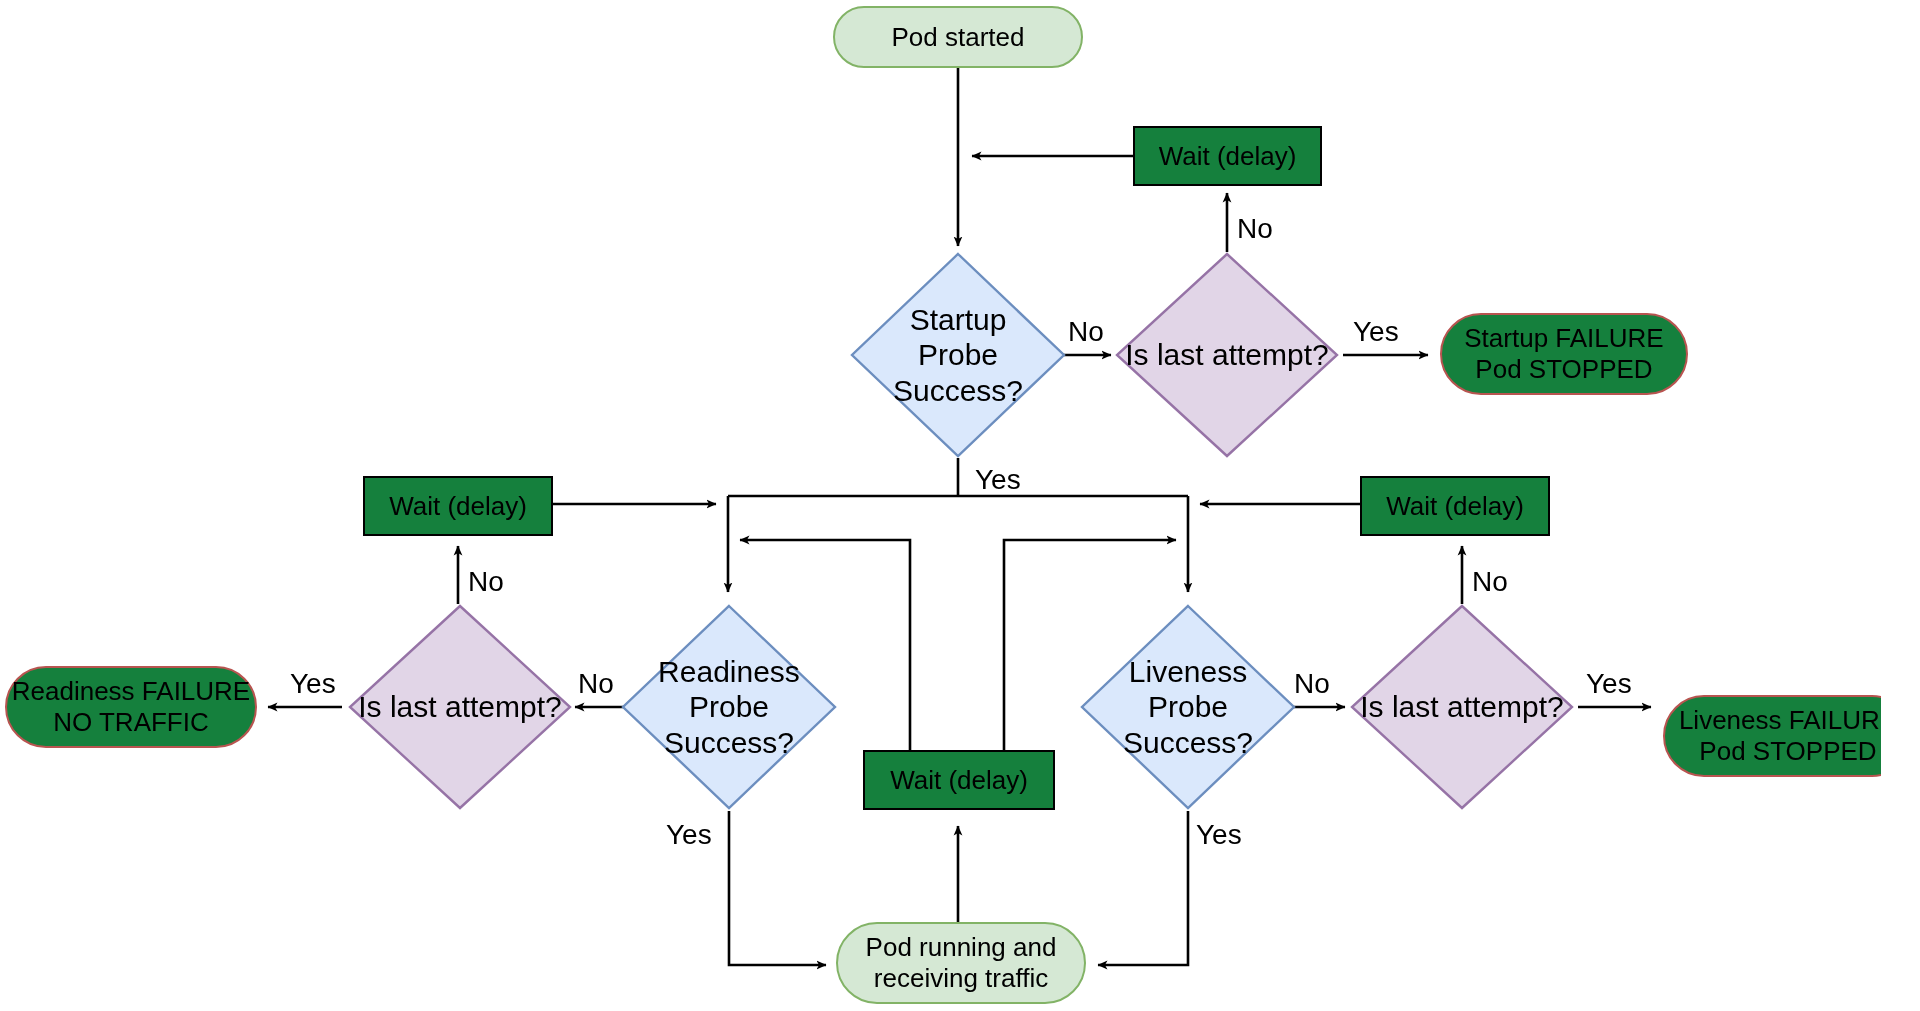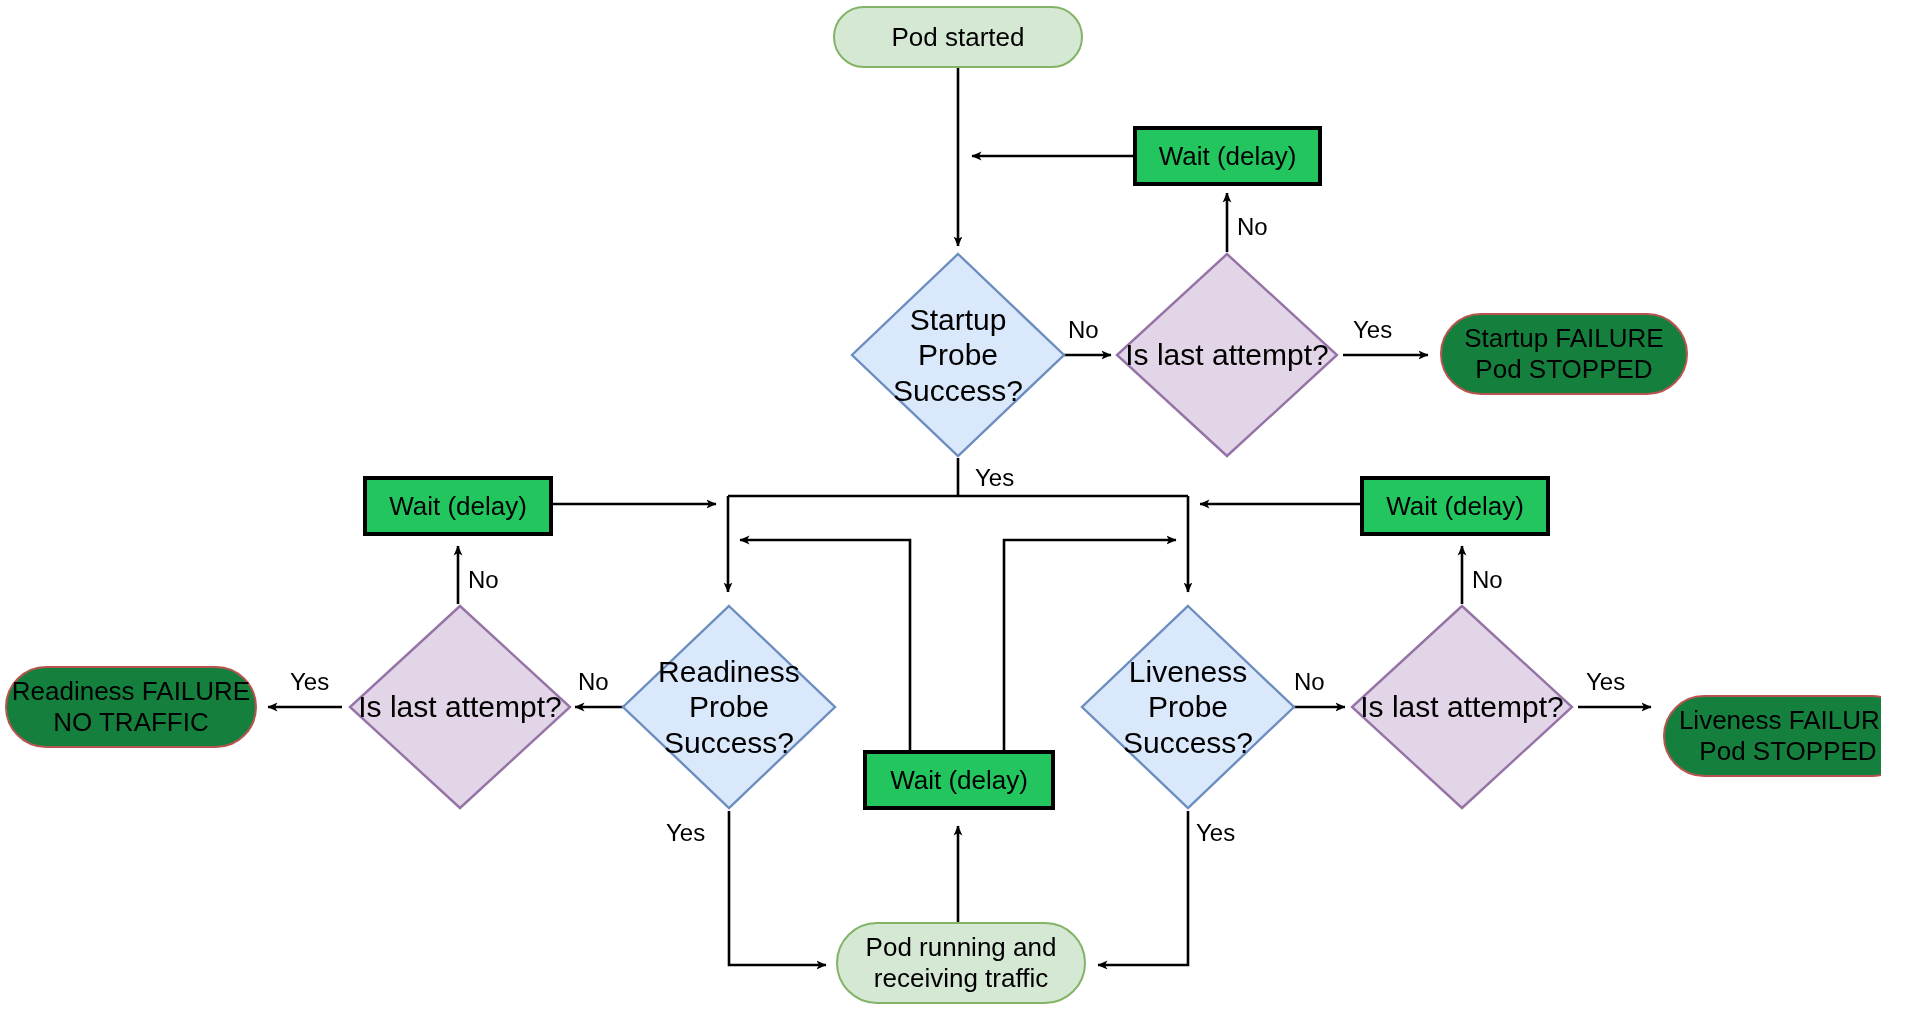--- a/index.html
+++ b/index.html
@@ -44,22 +44,22 @@
   }
   .term-green {
     background: #d5e8d4;
     border-color: #82b366;
   }
   .term-red {
     background: #15803d;
     border-color: #b85450;
   }
   .process {
-    background: #22c55e;
-    border: 4px solid #000000;
+    background: #15803d;
+    border: 2px solid #000000;
   }
   .diamond-wrap {
     position: absolute;
   }
   .diamond-wrap svg {
     position: absolute;
     left: 0;
     top: 0;
   }
   .diamond-label {
@@ -72,21 +72,21 @@
     align-items: center;
     justify-content: center;
     text-align: center;
     font-size: 30px;
     line-height: 1.18;
     color: #000000;
     white-space: pre-line;
   }
   .edge-label {
     position: absolute;
-    font-size: 24px;
+    font-size: 28px;
     color: #000000;
     background: transparent;
     white-space: nowrap;
   }
 </style>
 </head>
 <body>
 
 <div id="canvas">
 

